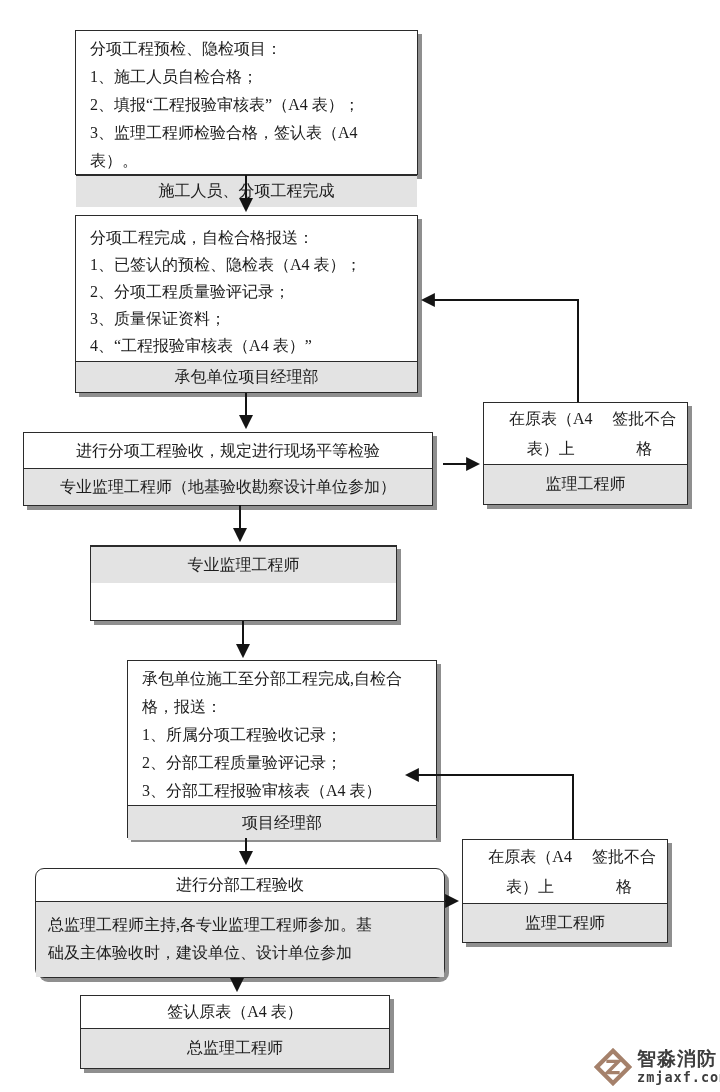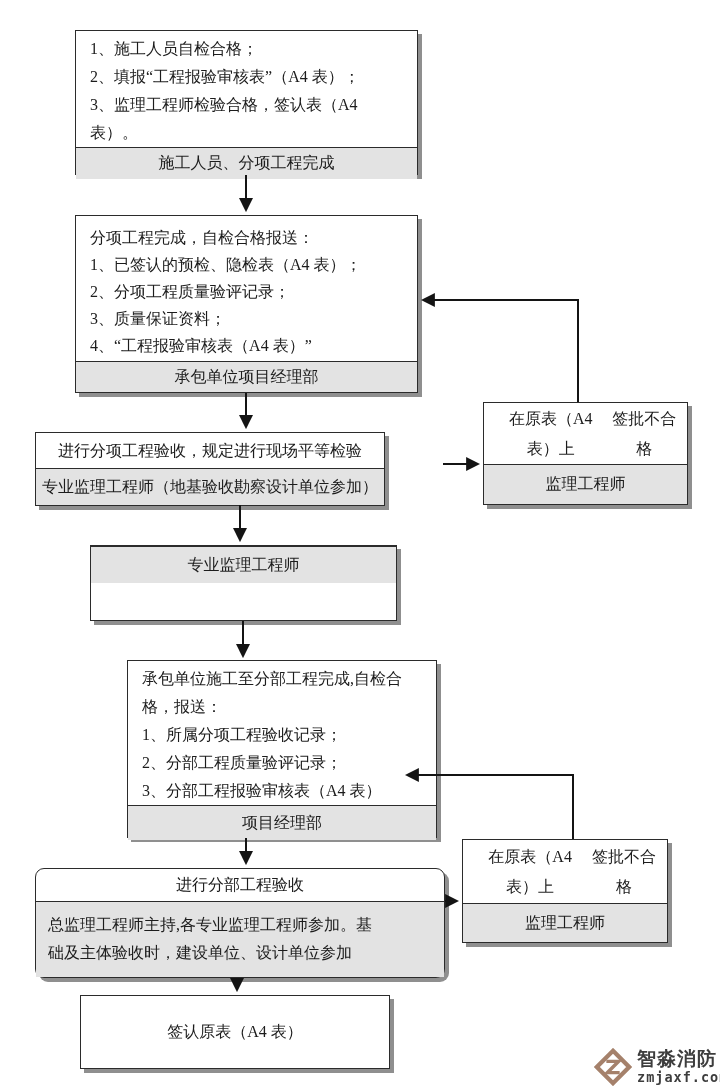--- a/index.html
+++ b/index.html
@@ -34,39 +34,40 @@
   .wm-site{font-size:13.5px;font-weight:bold;color:#3d3d3d;margin-top:3px;letter-spacing:1px;
            font-family:"DejaVu Sans Mono","Liberation Mono",monospace;}
 </style>
 </head>
 <body>
 
 <div class="stage">
 
   <div class="fbox" style="left:75px;top:30px;width:343px;height:145px;">
     <div class="bbody tight">
+      <div>分项工程预检、隐检项目：</div>
       <div>1、施工人员自检合格；</div>
       <div>2、填报“工程报验审核表”（A4 表）；</div>
       <div>3、监理工程师检验合格，签认表（A4 表）。</div>
     </div>
     <div class="bfooter" style="height:32px;">施工人员、分项工程完成</div>
   </div>
 
   <div class="fbox" style="left:75px;top:215px;width:343px;height:178px;">
     <div class="bbody" style="padding-top:8px;">
       <div>分项工程完成，自检合格报送：</div>
       <div>1、已签认的预检、隐检表（A4 表）；</div>
       <div>2、分项工程质量验评记录；</div>
       <div>3、质量保证资料；</div>
       <div>4、“工程报验审核表（A4 表）”</div>
     </div>
     <div class="bfooter" style="height:31px;">承包单位项目经理部</div>
   </div>
 
-  <div class="fbox" style="left:35px;top:432px;width:350px;height:74px;">
+  <div class="fbox" style="left:23px;top:432px;width:410px;height:74px;">
     <div class="bbody centered">进行分项工程验收，规定进行现场平等检验</div>
     <div class="bfooter" style="height:37px;">专业监理工程师（地基验收勘察设计单位参加）</div>
   </div>
 
   <div class="fbox" style="left:483px;top:402px;width:205px;height:103px;">
     <div class="bbody centered">
       <div>在原表（A4 表）上</div>
       <div>签批不合格</div>
     </div>
     <div class="bfooter" style="height:40px;">监理工程师</div>
@@ -98,20 +99,21 @@
   <div class="fbox" style="left:462px;top:839px;width:206px;height:104px;">
     <div class="bbody centered">
       <div>在原表（A4 表）上</div>
       <div>签批不合格</div>
     </div>
     <div class="bfooter" style="height:39px;">监理工程师</div>
   </div>
 
   <div class="fbox" style="left:80px;top:995px;width:310px;height:74px;">
     <div class="bbody centered">签认原表（A4 表）</div>
+    <div class="bfooter" style="height:40px;">总监理工程师</div>
   </div>
 
   <svg class="connectors" xmlns="http://www.w3.org/2000/svg">
     <defs>
       <marker id="ah" viewBox="0 0 10 10" refX="8.5" refY="5" markerWidth="7" markerHeight="7" orient="auto">
         <path d="M0 0 L10 5 L0 10 Z" fill="#141414"></path>
       </marker>
     </defs>
     <g stroke="#141414" stroke-width="2" fill="none">
       <path d="M246 175 V210" marker-end="url(#ah)"></path>

